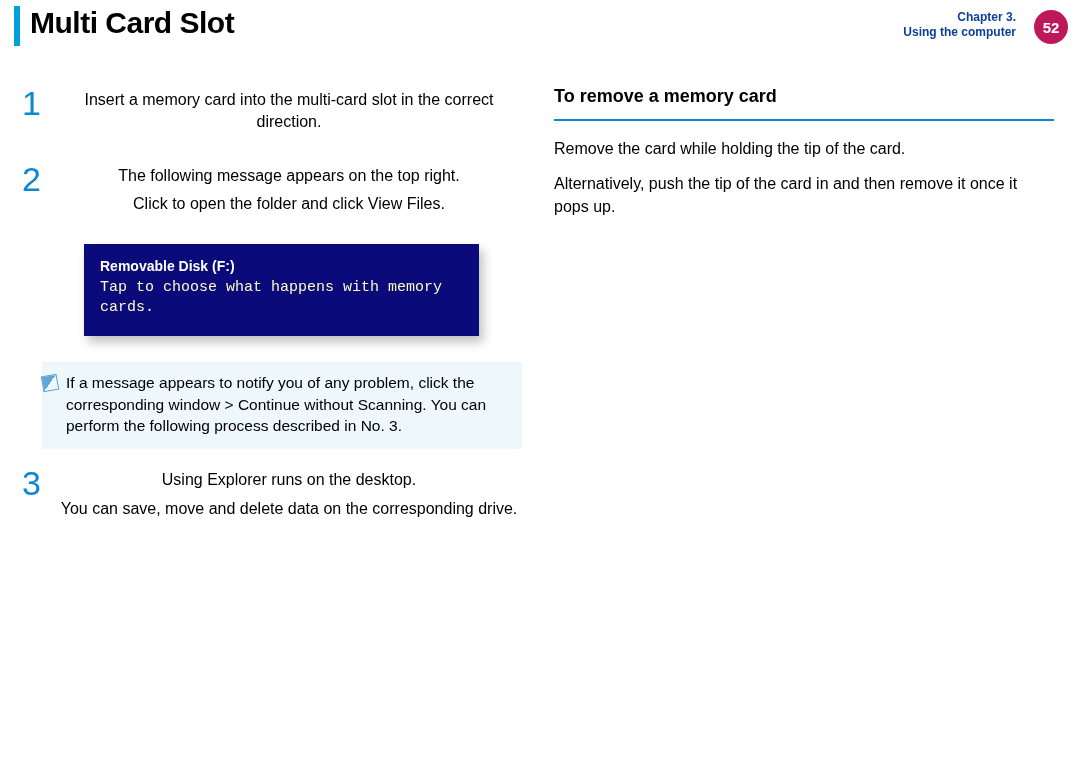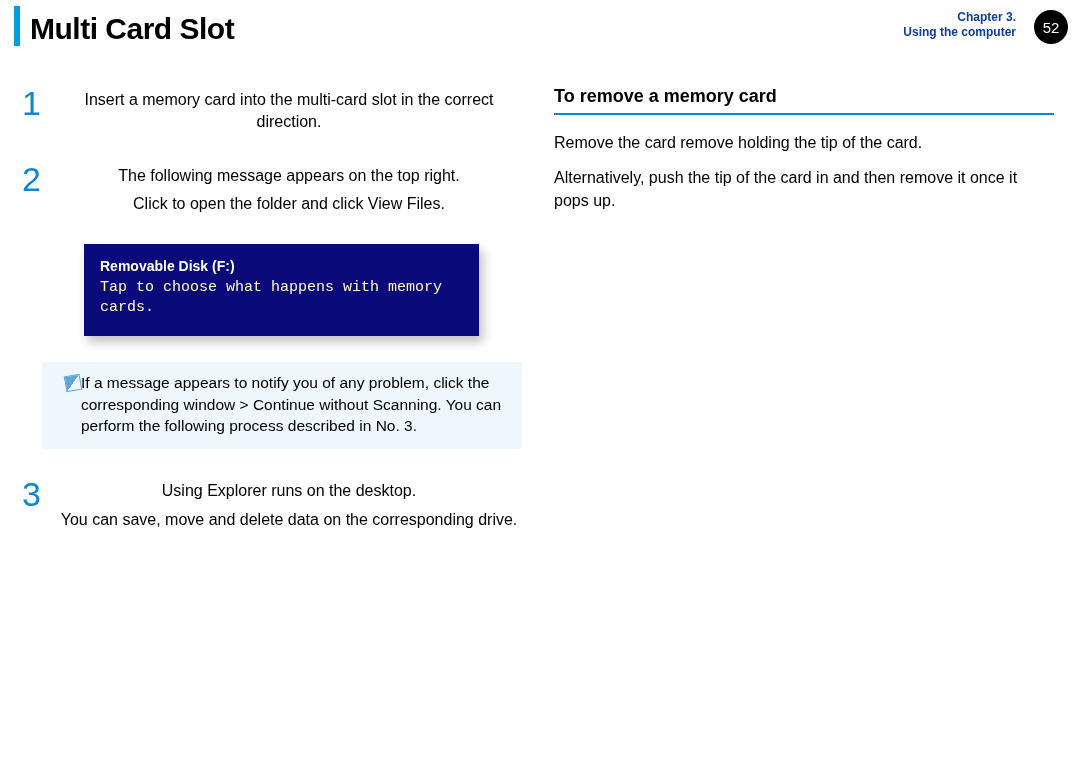--- a/index.html
+++ b/index.html
@@ -14,21 +14,21 @@
   .header {
     position: relative;
     height: 56px;
     padding: 6px 0 0 14px;
   }
   .title-bar {
     position: absolute;
     left: 14px;
     top: 6px;
     display: flex;
-    align-items: flex-end;
+    align-items: flex-start;
   }
   .title-bar .accent {
     width: 6px;
     height: 40px;
     background: #00a0e0;
     margin-right: 10px;
   }
   .title-bar h1 {
     font-size: 30px;
     font-weight: 700;
@@ -44,23 +44,23 @@
     font-weight: 700;
     line-height: 1.25;
   }
   .page-badge {
     position: absolute;
     right: 12px;
     top: 10px;
     width: 34px;
     height: 34px;
     border-radius: 50%;
-    background: #000000;
+    background: #be185d;
     color: #fff;
-    font-weight: 400;
+    font-weight: 700;
     font-size: 15px;
     display: flex;
     align-items: center;
     justify-content: center;
   }
   .content {
     display: flex;
     padding: 30px 22px 0 22px;
     gap: 32px;
   }
@@ -94,41 +94,42 @@
     background: #0a0a7a;
     color: #fff;
     padding: 14px 16px 18px 16px;
     font-size: 14px;
     box-shadow: 4px 6px 10px rgba(0,0,0,0.25);
     margin-bottom: 26px;
   }
   .notif .t { font-weight: 700; font-size: 14px; margin-bottom: 4px; }
   .notif .s { font-size: 15px; color: #fef9c3; line-height: 1.35; font-family: Liberation Mono, monospace; }
   .note {
-    margin: 0 0 28px 20px;
+    margin: 0 0 17px 20px;
     background: #eef7fb;
-    padding: 10px 14px 12px 23px;
+    padding: 10px 14px 12px 0;
     font-size: 15.5px;
     line-height: 1.4;
     display: flex;
+    gap: 8px;
   }
   .note .icon {
     width: 16px; height: 16px;
     flex-shrink: 0;
     margin-top: 3px;
     display: inline-block;
     background: linear-gradient(135deg,#5fa6d6 50%, transparent 50%);
     border: 1px solid #5fa6d6;
     transform: rotate(-10deg);
   }
   .sub-h {
     font-size: 18px;
     font-weight: 700;
     border-bottom: 2px solid #0d87d0;
-    padding-bottom: 6px;
+    padding-bottom: 12px;
     margin-bottom: 16px;
   }
   .para {
     font-size: 16px;
     line-height: 1.45;
     margin-bottom: 12px;
   }
   b { font-weight: 400; }
 </style>
 </head>
@@ -185,16 +186,16 @@
           <b>Using Explorer</b><span> runs on the desktop.</span>
         </p>
         <p>You can save, move and delete data on the corresponding drive.</p>
       </div>
     </div>
 
   </div>
 
   <div class="col">
     <div class="sub-h">To remove a memory card</div>
-    <p class="para">Remove the card remove holding the tip of the card.</p>
+    <p class="para">Remove the card while holding the tip of the card.</p>
     <p class="para">Alternatively, push the tip of the card in and then remove it once it pops up.</p>
   </div>
 </div>
 
 </body></html>

